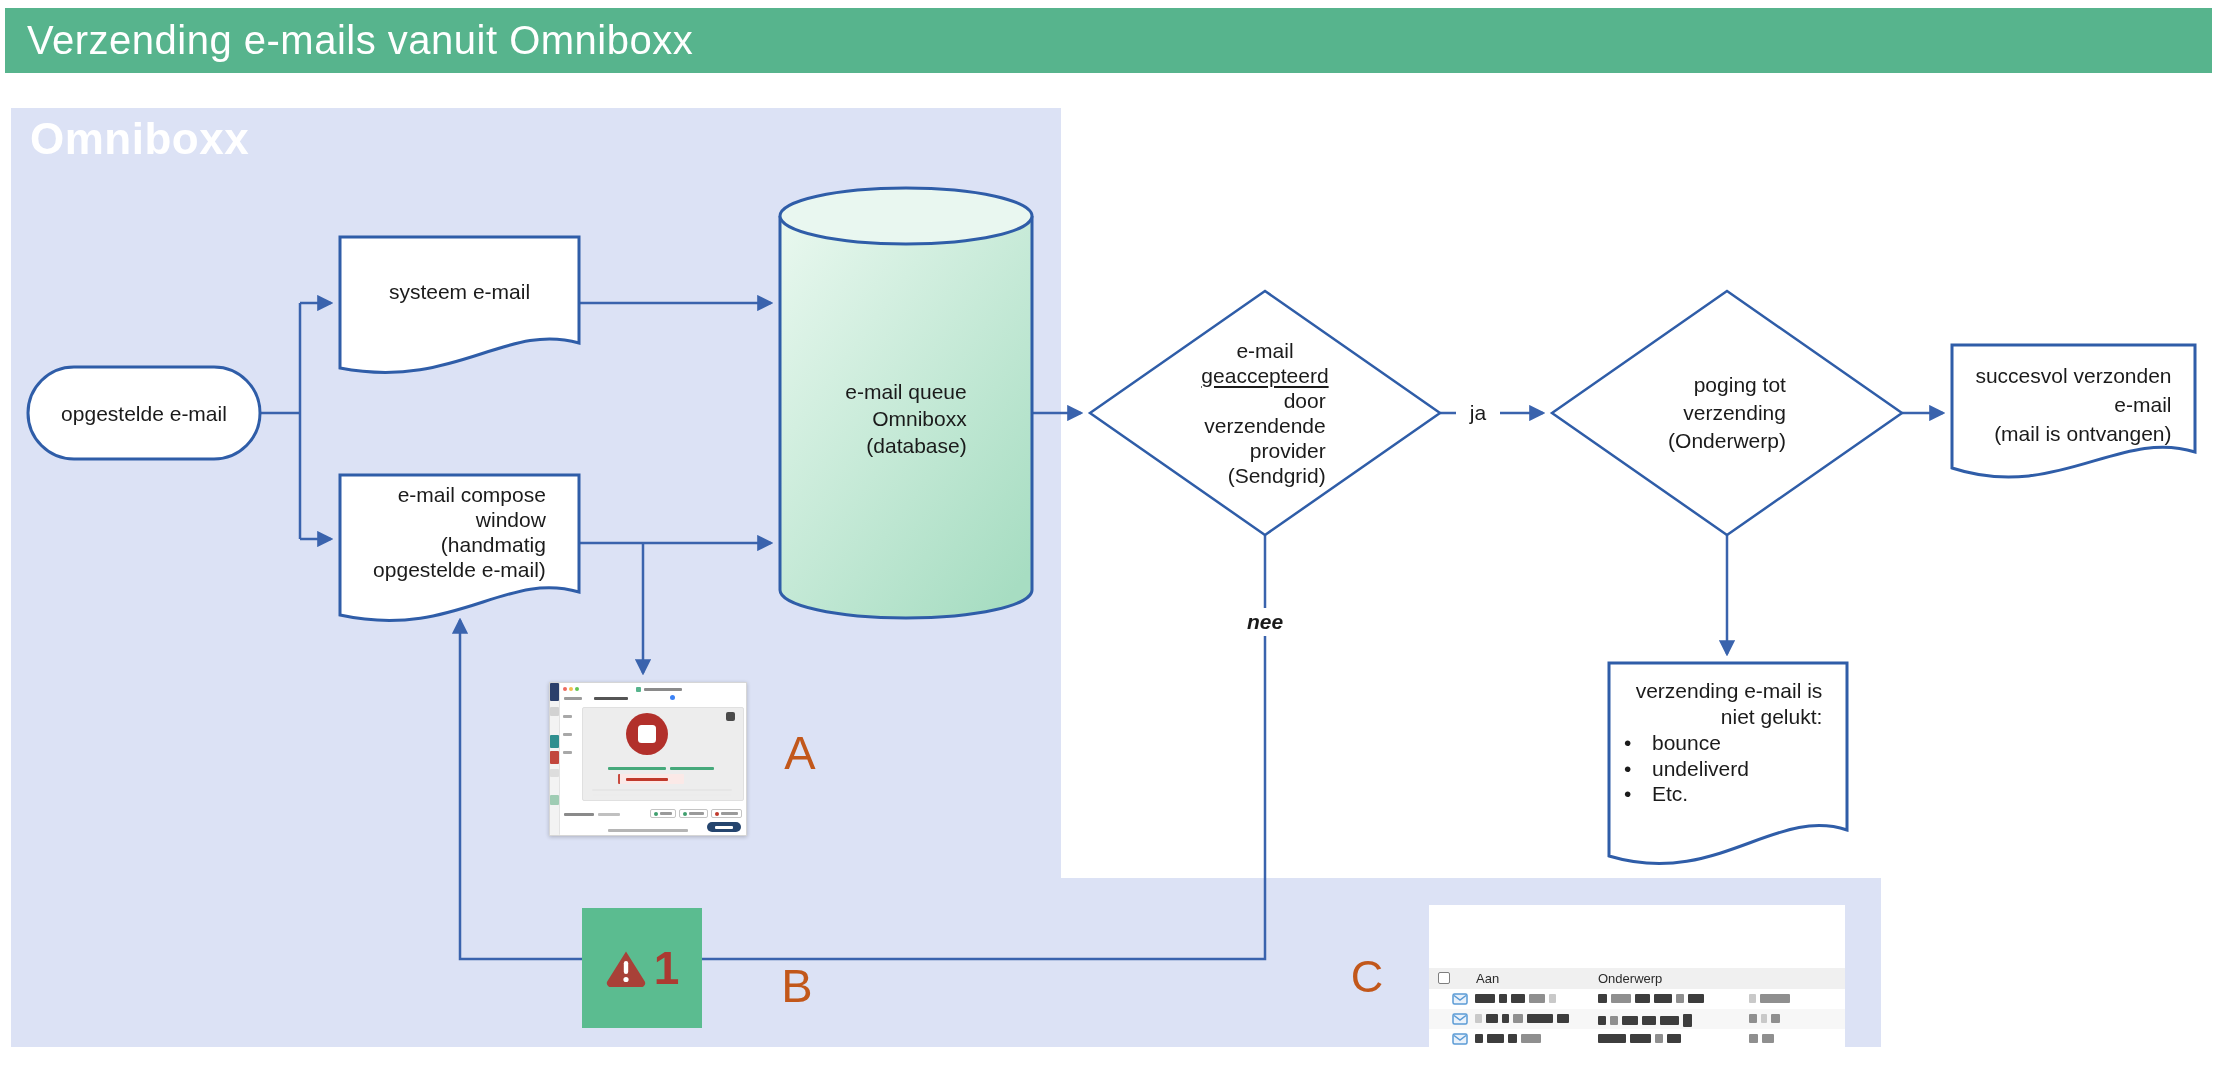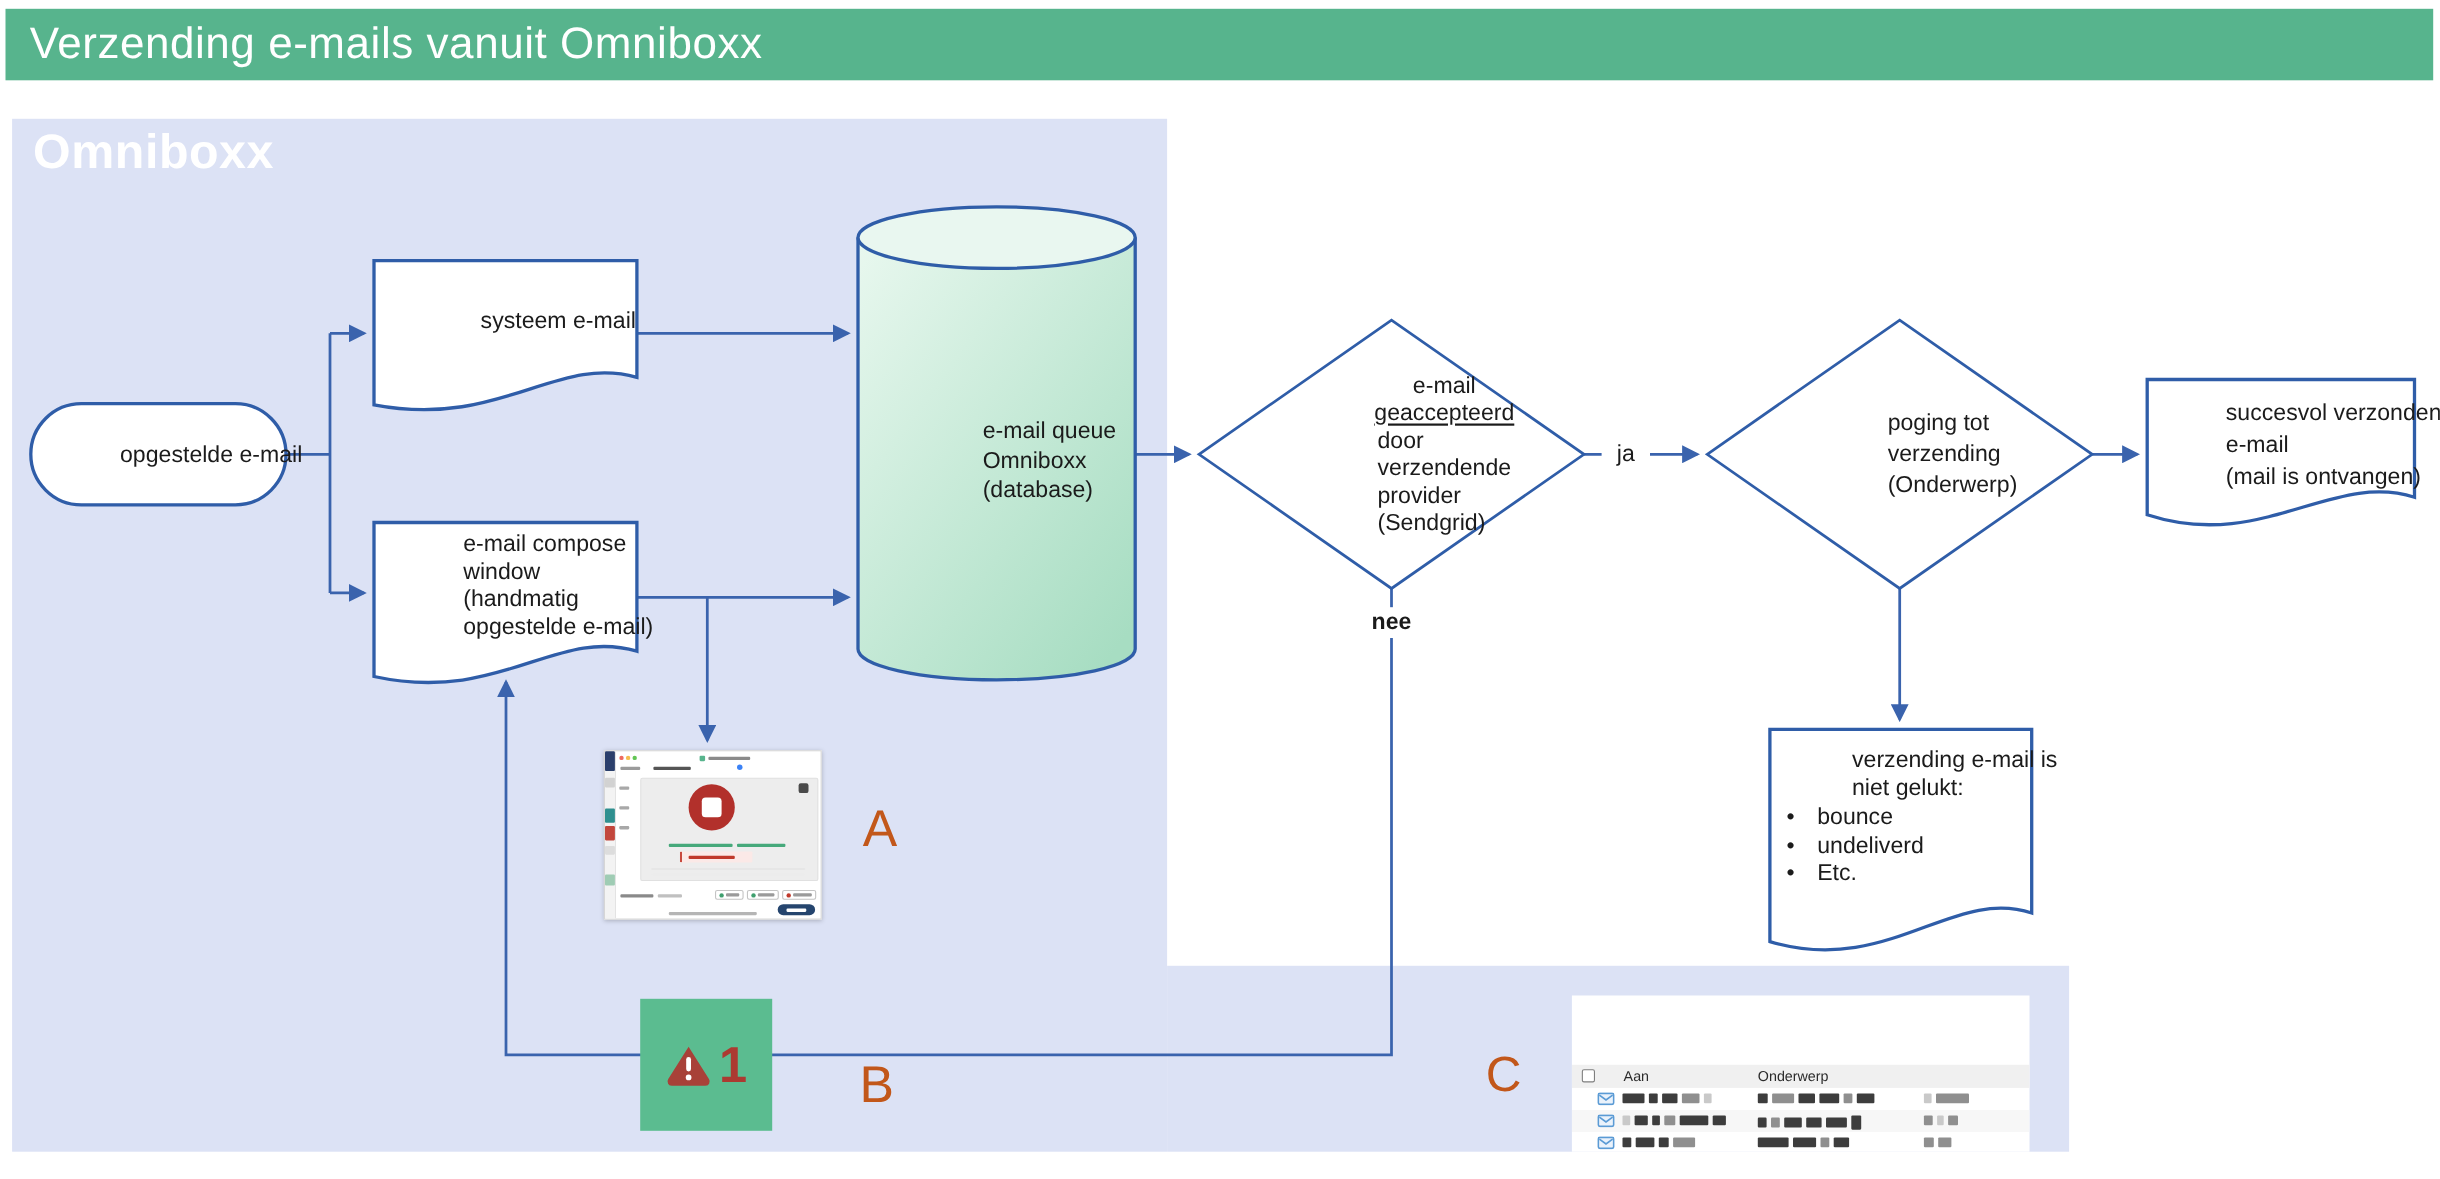--- a/index.html
+++ b/index.html
@@ -4,21 +4,21 @@
 <style>
   html,body{margin:0;padding:0;background:#fff;}
   body{width:2218px;height:1072px;position:relative;font-family:"Liberation Sans",sans-serif;color:#1b1b1b;overflow:hidden;}
   .abs{position:absolute;}
   
   .titlebar{left:5px;top:8px;width:2207px;height:65px;background:#57B48D;display:flex;align-items:center;padding-left:22px;box-sizing:border-box;}
   .titlebar span{color:#fff;font-size:40px;font-weight:500;letter-spacing:.5px;}
   .region{background:#DCE2F5;}
   .region-label{left:30px;top:114px;color:#fff;font-size:44px;font-weight:bold;letter-spacing:.5px;}
   
-  .lbl{display:flex;flex-direction:column;align-items:center;justify-content:center;text-align:left;white-space:pre-line;font-size:21px;line-height:25px;margin-left:48px;}
+  .lbl{display:flex;flex-direction:column;align-items:center;justify-content:center;text-align:right;white-space:pre-line;font-size:21px;line-height:25px;}
   .u{text-decoration:underline;text-decoration-thickness:2px;text-underline-offset:3px;}
   .edge-lbl{background:#fff;display:flex;align-items:center;justify-content:center;font-size:21px;}
   .ann{color:#C2571A;font-size:47px;font-weight:500;display:flex;align-items:center;justify-content:center;}
   
   .badge{left:582px;top:908px;width:120px;height:120px;background:#5BBC90;display:flex;align-items:center;justify-content:center;gap:7px;}
   .badge .count{color:#AC3A31;font-size:46px;font-weight:bold;}
   
   .thumb-a{left:549px;top:682px;width:196px;height:152px;background:#fff;border:1px solid #d6d6d6;box-shadow:0 1px 4px rgba(0,0,0,.22);font-size:0;}
   .bar{position:absolute;border-radius:1px;}
   .dot{position:absolute;border-radius:50%;}
@@ -123,21 +123,21 @@
     </div>
   <div class="bullet">
       <span>undeliverd</span>
     </div>
   <div class="bullet">
       <span>Etc.</span>
     </div>
 </div>
 
 <div class="abs edge-lbl" style="left:1456px;top:399px;width:44px;height:28px;">ja</div>
-<div class="abs edge-lbl" style="left:1237px;top:552px;width:56px;height:28px;font-weight:bold;">nee</div>
+<div class="abs edge-lbl" style="left:1237px;top:608px;width:56px;height:28px;font-weight:bold;font-style:italic;">nee</div>
 
 <div class="abs ann" style="left:770px;top:726px;width:60px;height:52px;">A</div>
 <div class="abs ann" style="left:767px;top:959px;width:60px;height:52px;">B</div>
 <div class="abs ann" style="left:1337px;top:951px;width:60px;height:52px;font-size:45px;">C</div>
 
 <div class="abs badge">
   <svg width="42" height="38" viewBox="0 0 42 38">
     <path d="M21 2.5 L39.5 32 a4 4 0 0 1 -3.4 6.2 H5.9 A4 4 0 0 1 2.5 32 Z" fill="#A84138"></path>
     <rect x="18.8" y="12" width="4.4" height="13" rx="2.2" fill="#fff"></rect>
     <circle cx="21" cy="30.5" r="2.6" fill="#fff"></circle>

